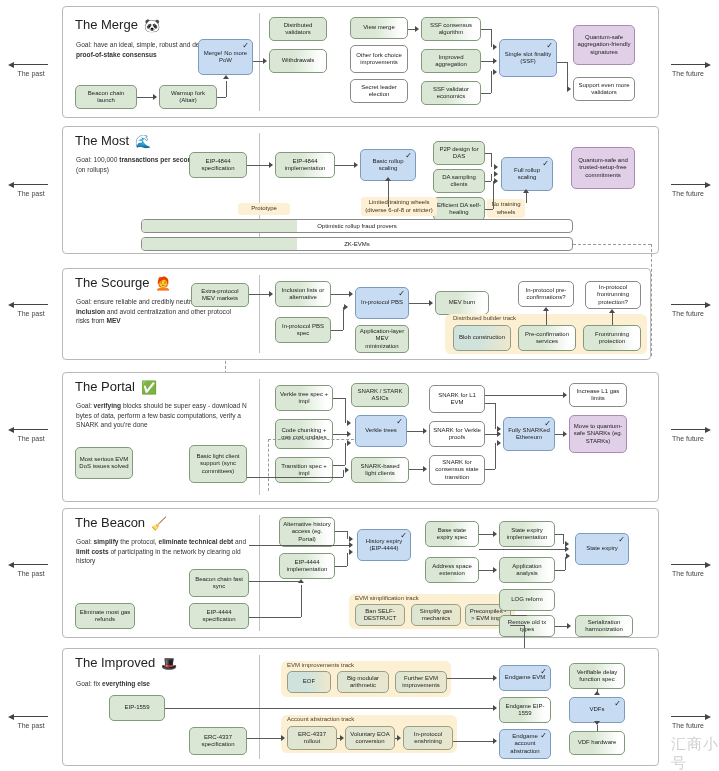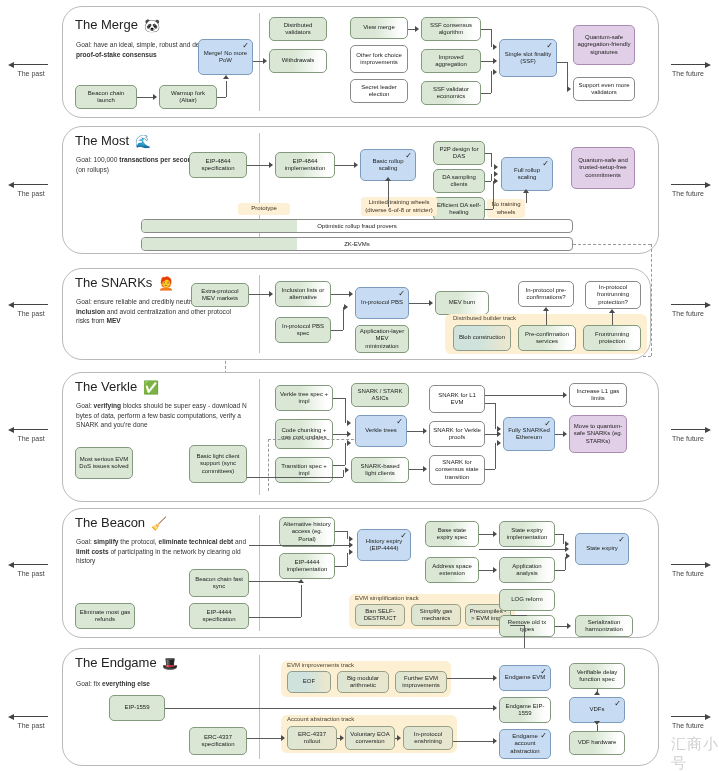--- a/index.html
+++ b/index.html
@@ -11,21 +11,21 @@
   
   .edge-marker{position:absolute;width:58px;text-align:center;font-size:7px;line-height:1.25;color:#444;}
   .edge-marker .arrow{display:block;height:10px;position:relative;}
   .edge-marker .arrow .shaft{position:absolute;top:4px;left:12px;width:34px;height:1px;background:#444;}
   .edge-marker .arrow .head{position:absolute;top:1.5px;width:0;height:0;
       border-top:3.5px solid transparent;border-bottom:3.5px solid transparent;}
   .edge-marker.past .arrow .head{left:6px;border-right:6px solid #444;}
   .edge-marker.future .arrow .head{right:6px;border-left:6px solid #444;}
 
   
-  .section{position:absolute;border:1px solid #b9b9b9;border-radius:20px;background:#fff;}
+  .section{position:absolute;border:1px solid #b9b9b9;border-radius:4px;background:#fff;}
   .divider{position:absolute;top:6px;bottom:6px;width:1px;background:#c2c2c2;}
 
   .sec-title{position:absolute;font-size:13px;font-weight:400;color:#222;white-space:nowrap;}
   .sec-emoji{font-size:13px;margin-left:6px;vertical-align:-1px;}
   .sec-goal{position:absolute;font-size:6.6px;line-height:1.45;color:#333;}
   .sec-goal b{font-weight:700;}
 
   
   .node{position:absolute;box-sizing:border-box;border:1px solid #7d8d7d;border-radius:5px;
         display:flex;align-items:center;justify-content:center;text-align:center;
@@ -311,21 +311,21 @@
 
   <div class="dash-h" style="left:573px;top:244px;width:78px;"></div>
   <div class="dash-v" style="left:651px;top:244px;height:112px;"></div>
   <div class="dash-h" style="left:225px;top:356px;width:426px;"></div>
   <div class="dash-v" style="left:225px;top:356px;height:52px;"></div>
 
   <div class="section" style="left:62px;top:268px;width:587px;height:90px;">
     <div class="divider" style="left:196px;"></div>
 
     <div class="sec-title" style="left:12px;top:6px;">
-      <span>The SNARKs</span><span class="sec-emoji">🧑‍🦰</span>
+      <span>The Scourge</span><span class="sec-emoji">🧑‍🦰</span>
     </div>
     <div class="sec-goal" style="left:13px;top:28px;width:170px;">
       Goal: ensure reliable and credibly neutral <b>transaction inclusion</b> and avoid centralization and other protocol risks from <b>MEV</b>
     </div>
 
     <div class="node green" style="left:128px;top:14px;width:58px;height:24px;">
         <span>Extra-protocol MEV markets</span>
       </div>
     <div class="node green-grad" style="left:212px;top:12px;width:56px;height:26px;">
         <span>Inclusion lists or alternative</span>
@@ -374,21 +374,21 @@
     <div class="ln v" style="left:483px;top:42px;height:14px;"></div>
     <div class="av" style="left:480px;top:38px;"></div>
     <div class="ln v" style="left:549px;top:44px;height:12px;"></div>
     <div class="av" style="left:546px;top:40px;"></div>
   </div>
 
   <div class="section" style="left:62px;top:372px;width:595px;height:128px;">
     <div class="divider" style="left:196px;"></div>
 
     <div class="sec-title" style="left:12px;top:6px;">
-      <span>The Verkle</span><span class="sec-emoji">✅</span>
+      <span>The Portal</span><span class="sec-emoji">✅</span>
     </div>
     <div class="sec-goal" style="left:13px;top:28px;width:180px;">
       Goal: <b>verifying</b> blocks should be super easy - download N bytes of data, perform a few basic computations, verify a SNARK and you're done
     </div>
 
     <div class="node green" style="left:12px;top:74px;width:58px;height:32px;">
         <span>Most serious EVM DoS issues solved</span>
       </div>
     <div class="node green" style="left:126px;top:72px;width:58px;height:38px;">
         <span>Basic light client support (sync committees)</span>
@@ -569,21 +569,21 @@
   </div>
 
   <div class="ln h" style="left:510px;top:625px;width:14px;"></div>
   <div class="ln v" style="left:524px;top:625px;height:68px;"></div>
   <div class="ah" style="left:524px;top:690px;"></div>
 
   <div class="section" style="left:62px;top:648px;width:595px;height:116px;">
     <div class="divider" style="left:196px;"></div>
 
     <div class="sec-title" style="left:12px;top:6px;">
-      <span>The Endgame</span><span class="sec-emoji">🎩</span>
+      <span>The Improved</span><span class="sec-emoji">🎩</span>
     </div>
     <div class="sec-goal" style="left:13px;top:30px;width:175px;">
       Goal: fix <b>everything else</b>
     </div>
 
     <div class="node green" style="left:46px;top:46px;width:56px;height:26px;">
         <span>EIP-1559</span>
       </div>
     <div class="node green" style="left:126px;top:78px;width:58px;height:28px;">
         <span>ERC-4337 specification</span>

